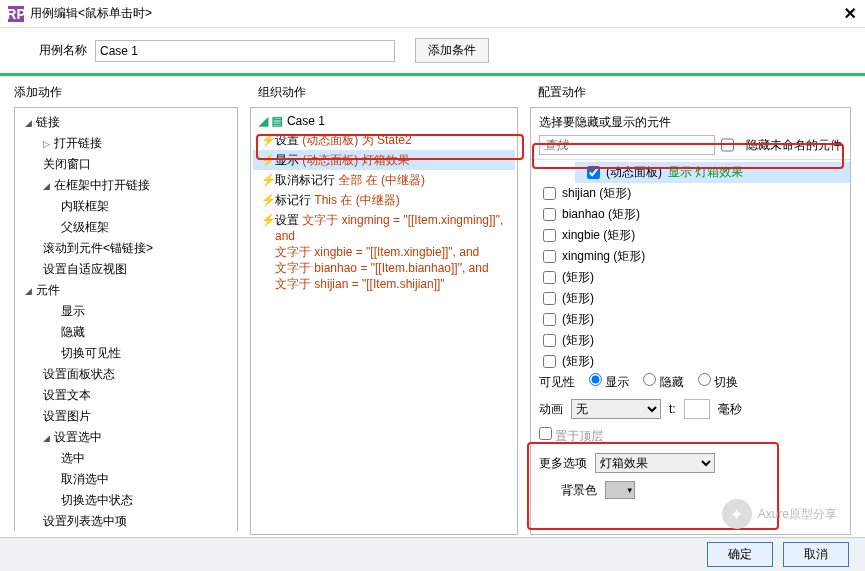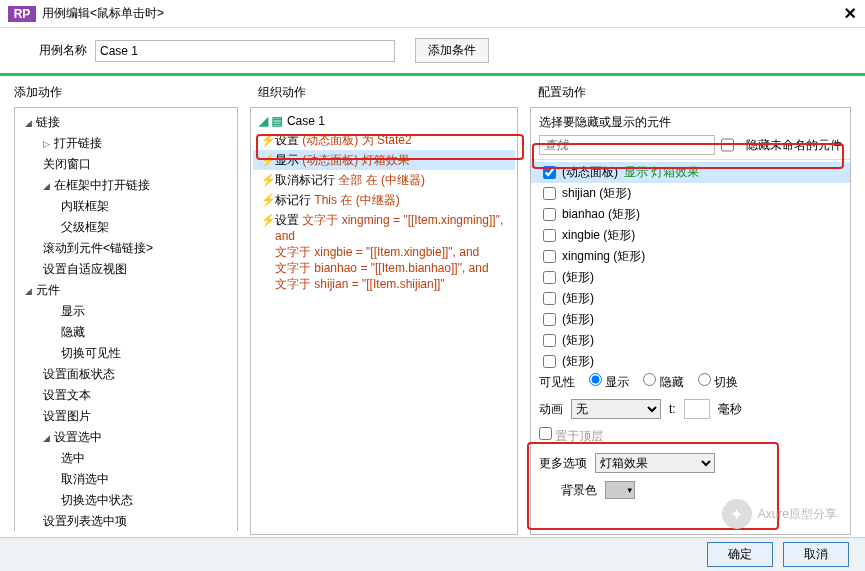--- a/index.html
+++ b/index.html
@@ -1,18 +1,18 @@
 <!DOCTYPE html>
 <html><head>
 <meta charset="utf-8">
 <style>
 * { box-sizing: border-box; margin: 0; padding: 0; font-family: "Microsoft YaHei", sans-serif; font-size: 12px; }
 body { background: #fff; width: 865px; height: 571px; overflow: hidden; position: relative; }
 .titlebar { height: 28px; border-bottom: 1px solid #ddd; display: flex; align-items: center; padding: 0 8px; }
-.titlebar .appicon { width: 28px; height: 16px; background: #8e44ad; display: inline-flex; align-items: center; justify-content: center; color: #fff; font-size: 12px; font-weight: bold; margin-right: 6px; }
+.titlebar .appicon { width: 16px; height: 16px; background: #8e44ad; display: inline-flex; align-items: center; justify-content: center; color: #fff; font-size: 14px; font-weight: bold; margin-right: 6px; }
 .titlebar .title { flex: 1; }
 .titlebar .close { font-size: 16px; font-weight: bold; cursor: pointer; }
 .namerow { padding: 10px 14px; display: flex; align-items: center; gap: 8px; margin-left: 25px; }
 .namerow .lbl { }
 .namerow input { width: 300px; height: 22px; border: 1px solid #bbb; padding: 0 4px; }
 .namerow .addcond { border: 1px solid #bbb; background: #f5f5f5; padding: 3px 12px; margin-left: 12px; cursor: pointer; }
 .cols { display: flex; height: 458px; }
 .col { border-top: 3px solid #22c55e; padding-top: 6px; }
 .col h4 { font-weight: normal; padding: 2px 14px 6px; font-size: 12px; }
 .col1 { width: 244px; border-right: 0; overflow-y: auto; }
@@ -35,21 +35,21 @@
 .act .bolt { position: absolute; left: 8px; top: 2px; color: #888; }
 .act .green { color: #c2410c; }
 .act.sel { background: #cfe8ff; }
 .redbox1 { position: absolute; border: 2px solid #d22; border-radius: 4px; pointer-events: none; }
 .cfg-head { padding: 6px 8px 4px; }
 .cfgsearch { display: flex; align-items: center; gap: 6px; padding: 0 8px 4px; }
 .cfgsearch input { flex: 1; height: 20px; border: 1px solid #bbb; padding: 0 4px; font-style: italic; color: #888; }
 .cfgsearch label { display: flex; align-items: center; gap: 12px; }
 .list { border-top: 1px solid #ddd; overflow-y: auto; max-height: 210px; padding: 2px 0; }
 .li { display: flex; align-items: center; padding: 2px 12px; gap: 6px; }
-.li.sel { background: #cfe8ff; }
+.li.sel { background: #cfe8ff; margin-left: 44px; }
 .li input[type=checkbox]{ }
 .visrow, .animrow, .morerow, .colorrow, .toprow { display: flex; align-items: center; padding: 4px 8px; gap: 8px; }
 .visrow input[type=radio]{ margin-left: 6px; }
 .animrow select, .morerow select { height: 20px; border: 1px solid #999; }
 .animrow input[type=text]{ width: 24px; height: 20px; border: 1px solid #bbb; color: #888; text-align: left; padding: 0 12px; }
 .colorbtn { width: 30px; height: 18px; border: 1px solid #999; background: #ccc; display: inline-flex; align-items: center; justify-content: flex-end; padding-right: 2px; }
 .colorbtn::after { content: "▾"; font-size: 9px; }
 .footer { position: absolute; bottom: 0; left: 0; right: 0; height: 34px; background: #eef2f5; border-top: 1px solid #ccc; display: flex; justify-content: flex-end; align-items: center; gap: 10px; padding-right: 16px; }
 .footer button { padding: 3px 20px; border: 1px solid #3a7bbf; background: #e8f0fb; cursor: pointer; }
 .watermark { position: absolute; right: 28px; bottom: 42px; color: #bbb; font-size: 20px; display: flex; align-items: center; gap: 6px; pointer-events: none; }

